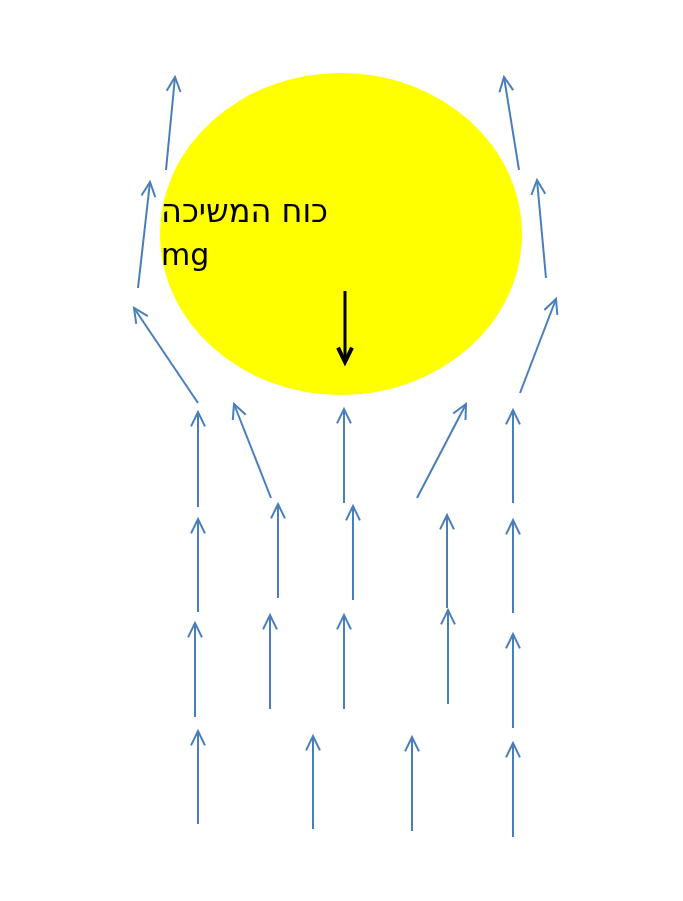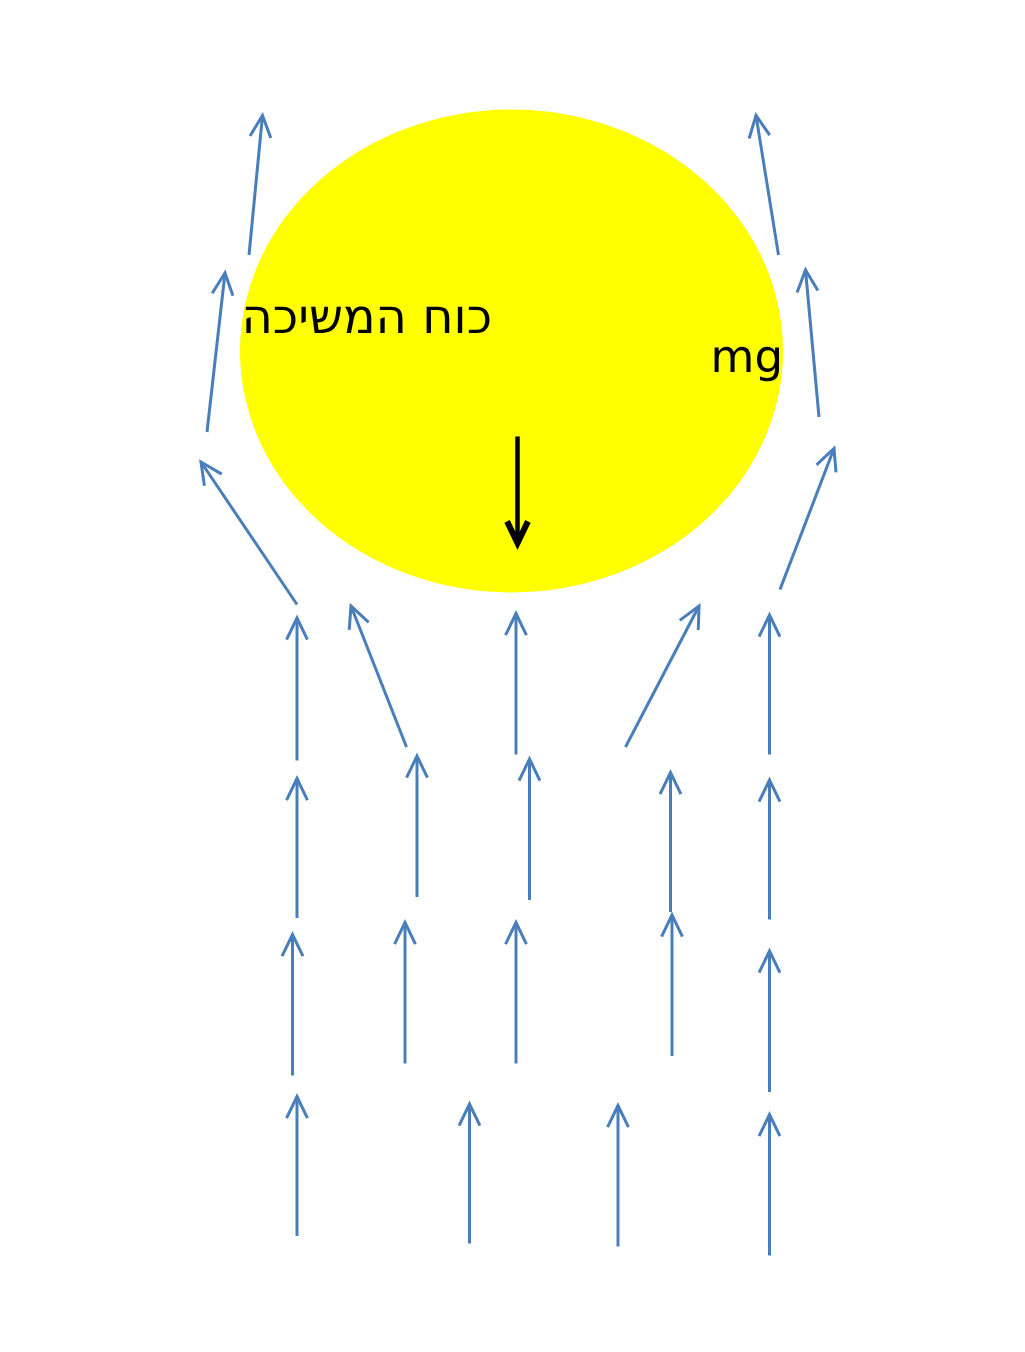--- a/index.html
+++ b/index.html
@@ -4,22 +4,22 @@
   <style>
     html, body { margin: 0; padding: 0; background: #ffffff; }
     body { width: 683px; height: 901px; position: relative; overflow: hidden; }
     #canvas { position: absolute; left: 0; top: 0; width: 683px; height: 901px; }
     .label-he {
       position: absolute; left: 161px; width: 361px; top: 192px;
       text-align: left; font-family: "DejaVu Sans", sans-serif;
       font-size: 32px; color: #000; direction: rtl;
     }
     .label-mg {
-      position: absolute; left: 161px; width: 361px; top: 221px;
-      text-align: right; font-family: "DejaVu Sans", sans-serif;
+      position: absolute; left: 161px; width: 361px; top: 237px;
+      text-align: left; font-family: "DejaVu Sans", sans-serif;
       font-size: 30px; color: #000;
     }
   </style>
 </head>
 <body>
 
 <svg id="canvas" width="683" height="901" viewBox="0 0 683 901" xmlns="http://www.w3.org/2000/svg">
   <ellipse id="obj" cx="341" cy="234" rx="181" ry="161" fill="#ffff00"></ellipse>
   <g id="flow">
       <g>

